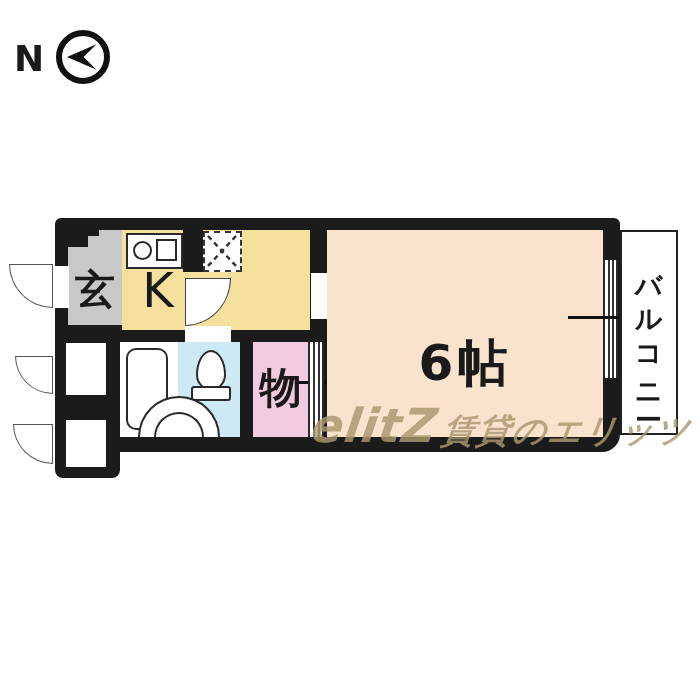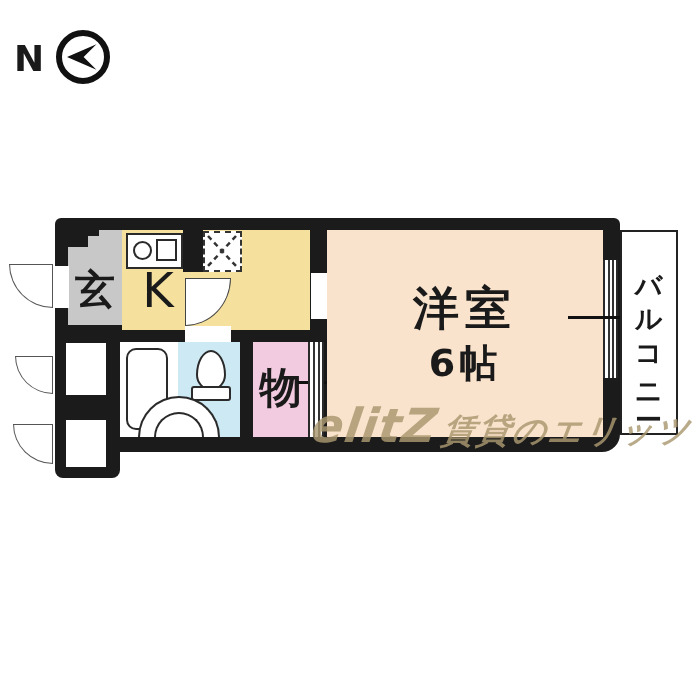--- a/index.html
+++ b/index.html
@@ -83,22 +83,21 @@
   <div class="abs" style="left:253px;top:342px;width:55px;height:95px;background:var(--color-storage);"></div>
   <div class="abs room-label" style="left:253px;top:362px;width:55px;height:52px;font-size:42px;">物</div>
   <div class="abs tick" style="left:298px;top:381px;width:37px;"></div>
 
   <div class="abs" style="left:308px;top:342px;width:16px;height:95px;background:#fff;border-left:2px solid var(--line);border-right:2px solid var(--line);">
     <div class="vline" style="left:3px;"></div>
     <div class="vline" style="left:8px;"></div>
   </div>
 
   <div class="abs" style="left:327px;top:230px;width:276px;height:207px;background:var(--color-western_room);"></div>
-  <div class="abs room-label" style="left:360px;top:283px;width:210px;height:50px;font-size:46px;letter-spacing:6px;">洋室</div>
-  <div class="abs room-label" style="left:360px;top:338px;width:210px;height:50px;font-size:38px;letter-spacing:4px;">6帖</div>
+  <div class="abs room-label" style="left:360px;top:338px;width:210px;height:50px;font-size:50px;letter-spacing:4px;">6帖</div>
 
   <div class="abs" style="left:603px;top:260px;width:15px;height:118px;background:#fff;border-left:2px solid var(--line);border-right:2px solid var(--line);">
     <div class="vline" style="left:3px;width:1.5px;"></div>
     <div class="vline" style="left:7px;width:1.5px;"></div>
   </div>
   <div class="abs tick" style="left:568px;top:316px;width:57px;"></div>
 
   <div class="abs" style="left:620px;top:230px;width:58px;height:205px;background:#fff;border:2px solid #222;">
     <div class="room-label" style="position:absolute;inset:0;writing-mode:vertical-rl;font-size:27px;letter-spacing:7px;font-weight:600;">バルコニー</div>
   </div>

